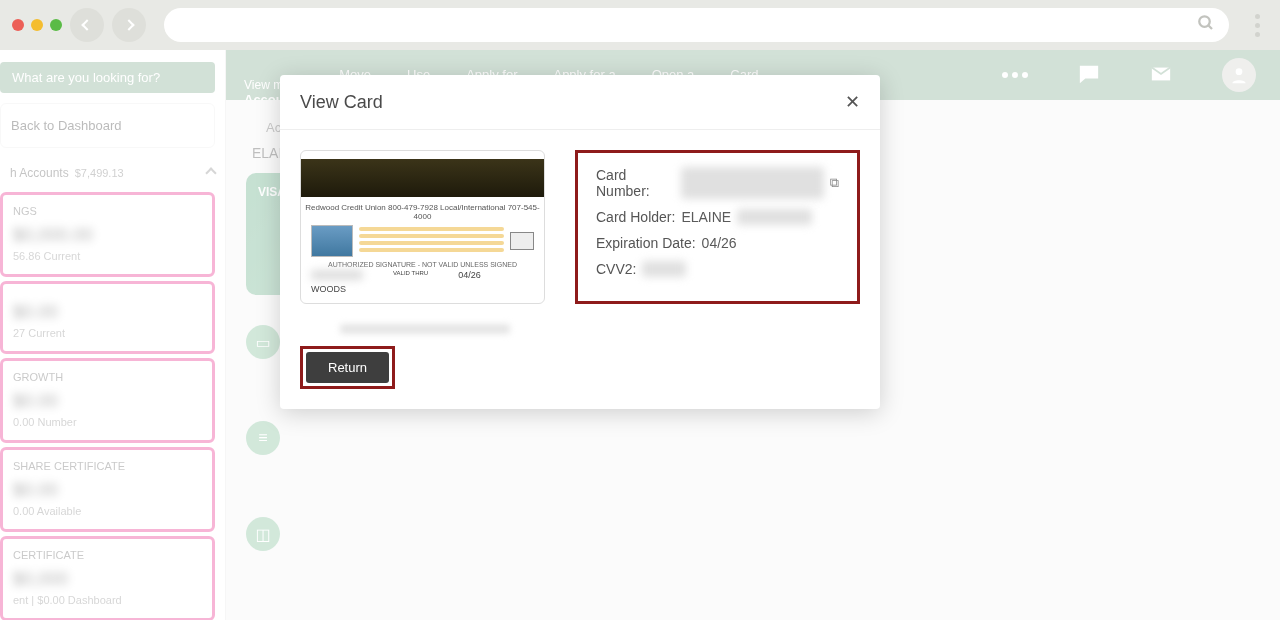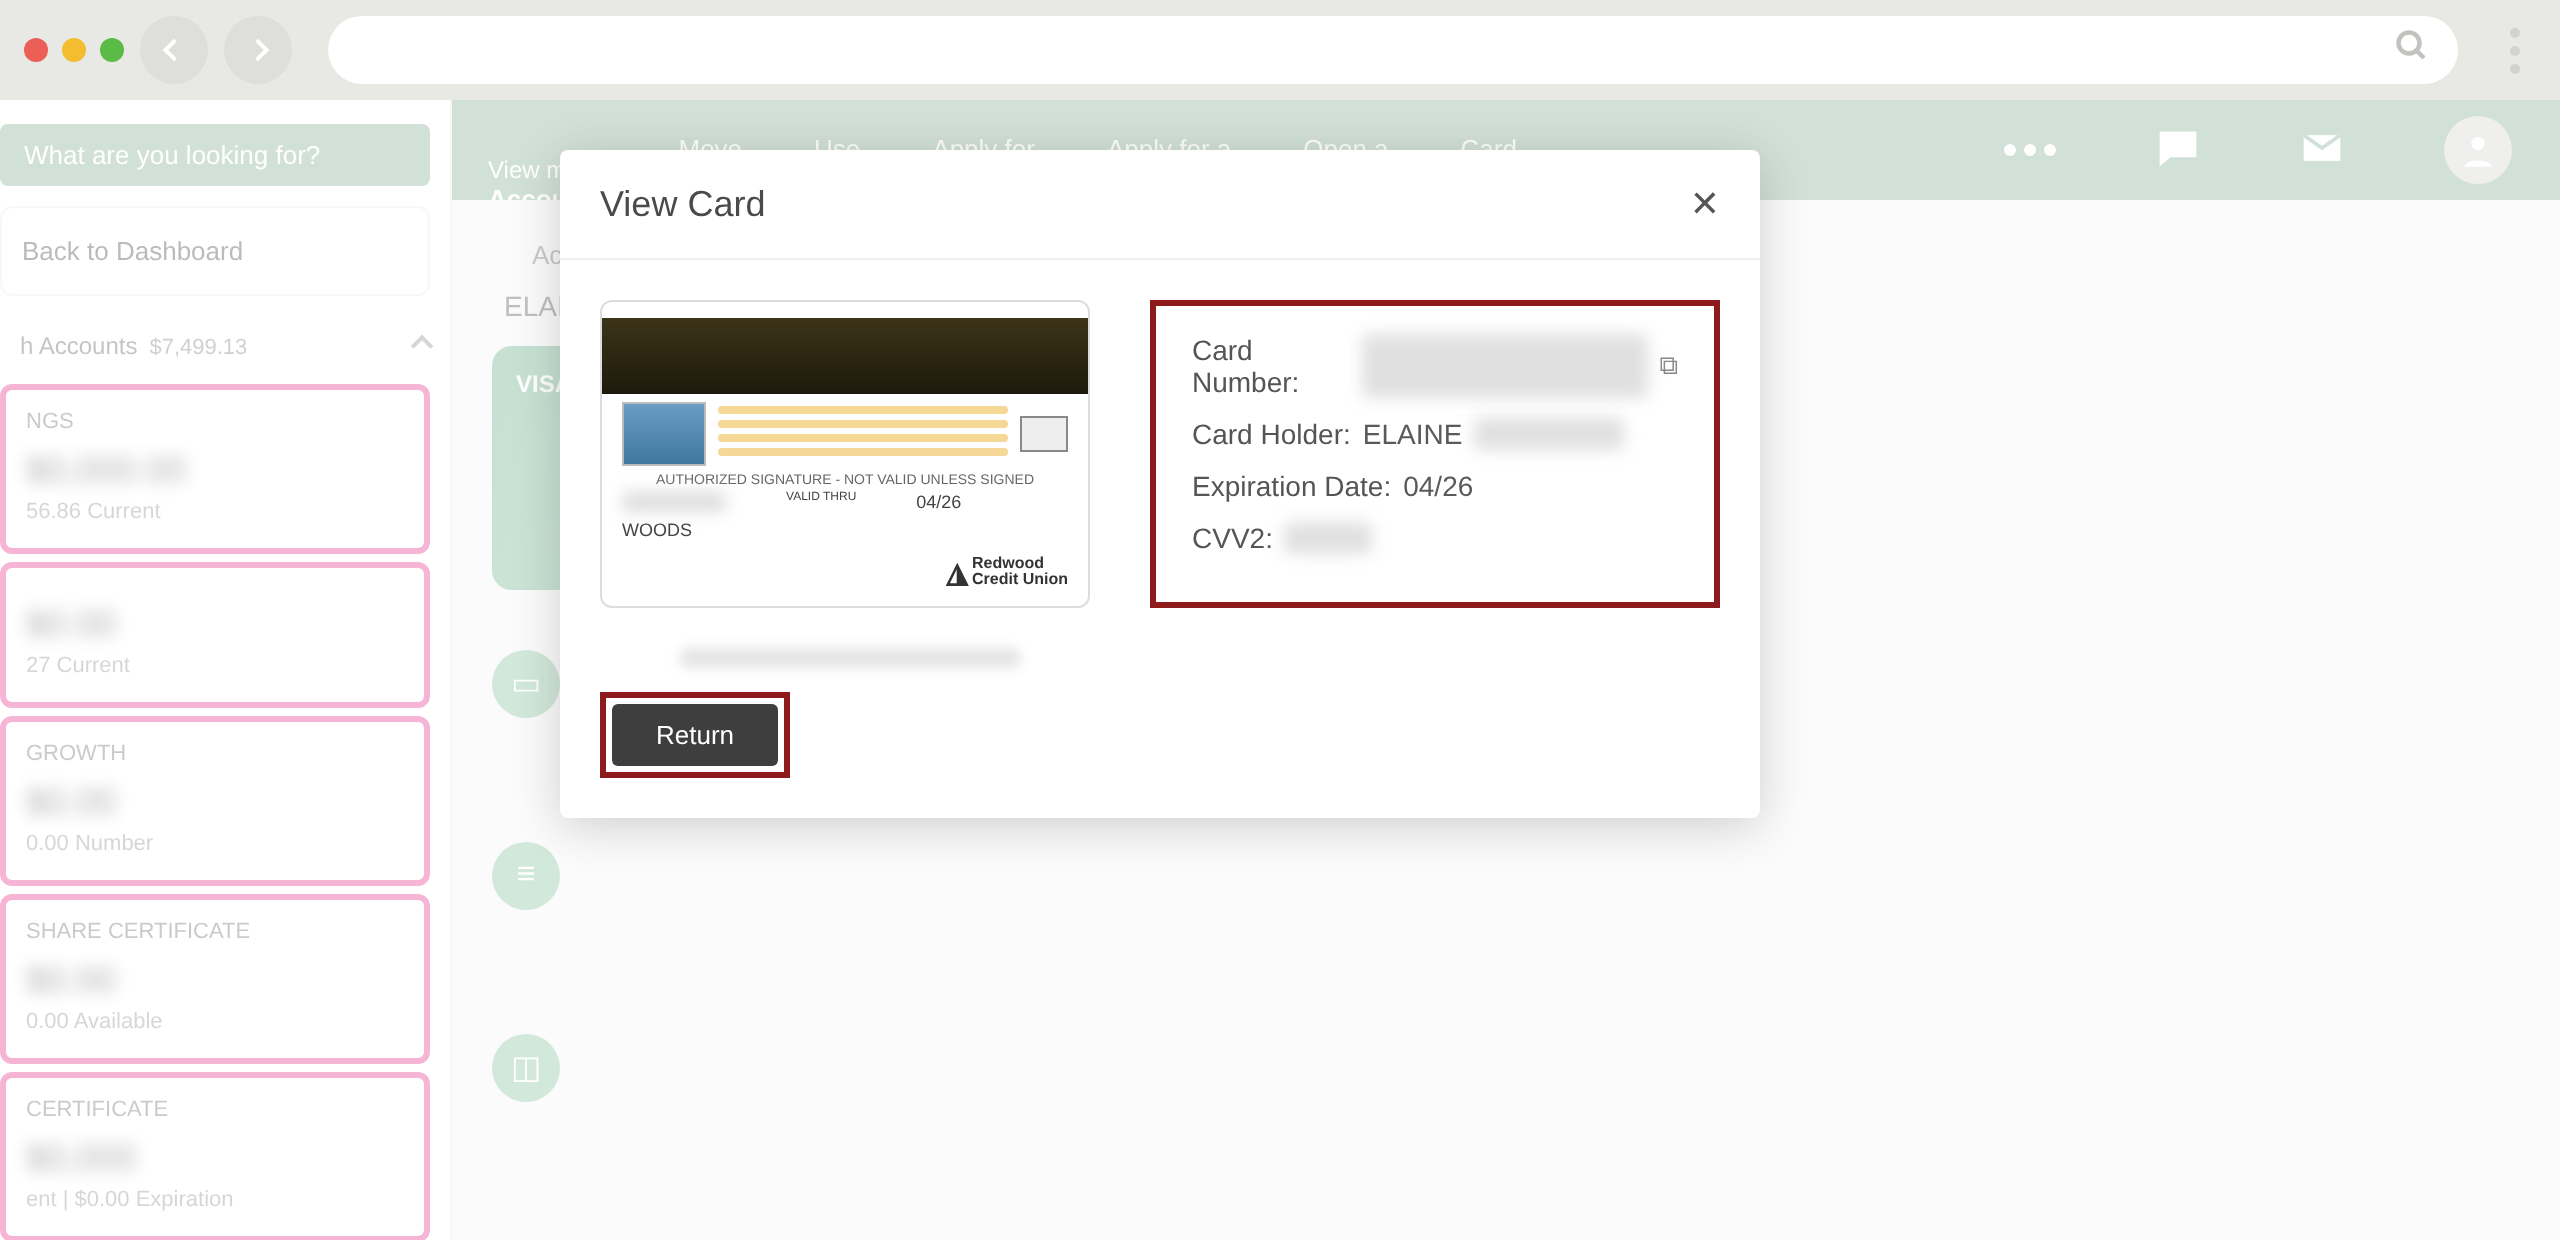--- a/index.html
+++ b/index.html
@@ -168,21 +168,21 @@
       <div class="sb-sub">0.00 Number</div>
     </div>
   <div class="sb-acct">
       <div class="sb-acct-title">SHARE CERTIFICATE</div>
       <div class="sb-balance">$0.00</div>
       <div class="sb-sub">0.00 Available</div>
     </div>
   <div class="sb-acct">
       <div class="sb-acct-title">CERTIFICATE</div>
       <div class="sb-balance">$0,000</div>
-      <div class="sb-sub">ent  |  $0.00 Expiration</div>
+      <div class="sb-sub">ent  |  $0.00 Dashboard</div>
     </div>
 </div>
 
 <div class="main-area">
   <div class="breadcrumb">Acti</div>
   <div class="owner-label">ELAINE</div>
   <div class="visa-card"><span>VISA</span></div>
   <div class="acct-row">
       <div class="circ-ico">▭</div>
     </div>
@@ -198,20 +198,21 @@
 
 <div class="modal">
   <div class="modal-header">
     <div class="modal-title">View Card</div>
     <div class="close-x">✕</div>
   </div>
   <div class="modal-body">
     <div>
       <div class="card-image">
         <div class="card-stripe"></div>
+        <div class="card-txt">Redwood Credit Union 800-479-7928   Local/International 707-545-4000</div>
         <div class="card-num-area">
           <div class="card-photo"></div>
           <div class="card-lines">
               <div></div>
               <div></div>
               <div></div>
               <div></div>
             </div>
           <div class="card-box"></div>
         </div>

